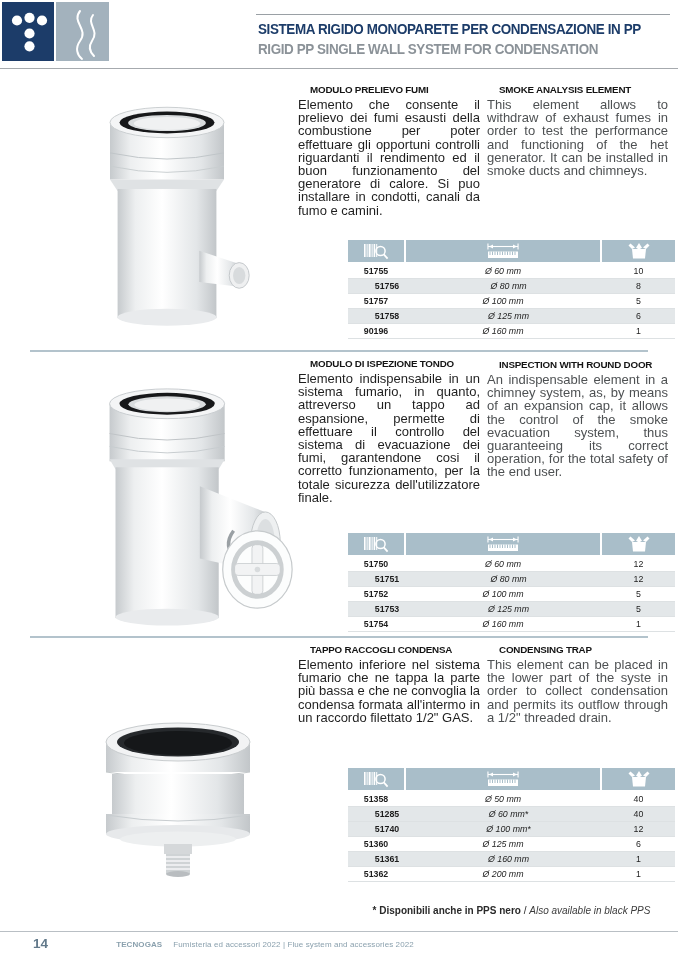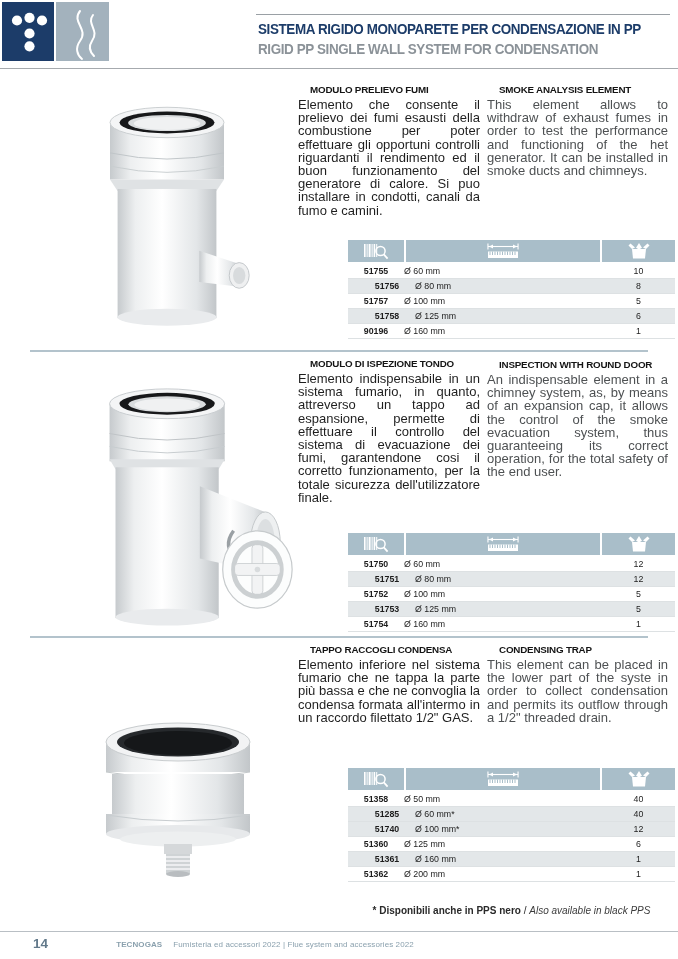--- a/index.html
+++ b/index.html
@@ -28,21 +28,21 @@
   .thead{display:flex;height:22px;background:#a9bec9;margin-bottom:2px;}
   .th{display:flex;align-items:center;justify-content:center;}
   .th-code{width:56px;border-right:2px solid #fff;}
   .th-size{flex:1;border-right:2px solid #fff;}
   .th-qty{width:73px;}
   .trow{display:flex;height:15px;box-sizing:border-box;align-items:center;
         border-bottom:1px solid #dde1e3;font-size:8.8px;}
   .trow.alt{background:#e3e7e9;padding-left:11px;}
   .td{box-sizing:border-box;}
   .td-code{width:56px;text-align:center;font-weight:bold;color:#1d1d1d;}
-  .td-size{flex:1;text-align:left;color:#1d1d1d;}
+  .td-size{flex:1;text-align:center;color:#1d1d1d;font-style:italic;}
   .td-qty{width:73px;text-align:center;color:#1d1d1d;}
   
   .footnote{position:absolute;left:348px;width:327px;top:905px;text-align:center;font-size:10px;color:#2a2a2a;}
   .fn-it{font-weight:bold;}
   .fn-en{font-style:italic;color:#3c3c3c;}
   .footer-rule{position:absolute;left:0;top:931px;width:678px;height:1px;background:#b9bfc4;}
   .page-number{position:absolute;left:33px;top:936px;font-size:13.5px;font-weight:bold;color:#62798a;}
   .footer-text{position:absolute;left:105px;top:940px;width:320px;text-align:center;
                font-size:8px;color:#8ba1ae;letter-spacing:.1px;}
   .footer-text .brand{font-weight:bold;margin-right:11px;}

